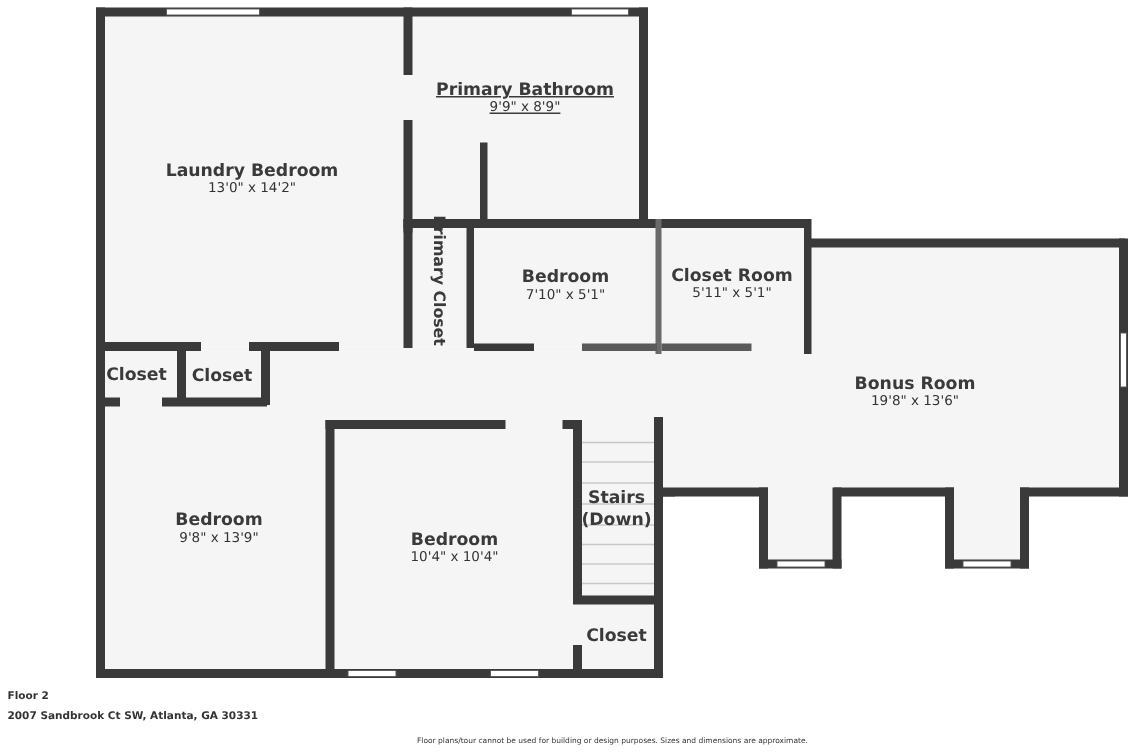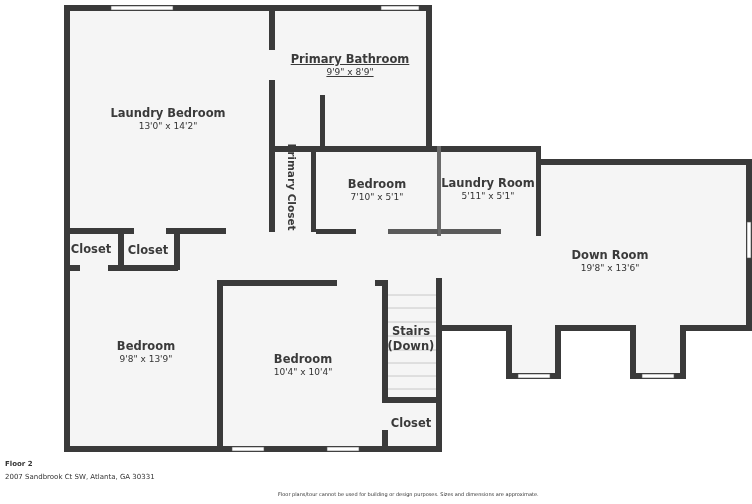--- a/index.html
+++ b/index.html
@@ -2,21 +2,21 @@
 <html><head>
 <meta charset="utf-8">
 <style>
   html, body { margin:0; padding:0; background:#ffffff; }
   body { width:752px; height:504px; position:relative; overflow:hidden; font-family:"DejaVu Sans", sans-serif; }
   #plan { position:absolute; left:0; top:0; }
   .room-label { position:absolute; transform:translate(-50%,-50%); text-align:center; color:#3a3a3a; white-space:nowrap; pointer-events:none; }
   .room-name { font-weight:bold; font-size:11.5px; line-height:14px; display:block; }
   .room-dim { font-size:9px; line-height:12px; display:block; color:#333; }
   .vert { transform:translate(-50%,-50%) rotate(90deg); }
-  .footer-addr { position:absolute; left:5px; top:473px; font-size:7px; color:#333; font-weight:normal;text-align:center; }
+  .footer-addr { position:absolute; left:5px; top:473px; font-size:7px; color:#333; font-weight:bold;text-align:center; }
   .footer-floor { position:absolute; left:5px; top:460px; font-size:7px; color:#333; font-weight:bold; }
   .footer-disclaimer { position:absolute; left:278px; top:491px; font-size:5px; color:#333; }
 </style>
 </head>
 <body>
 
 <svg id="plan" width="752" height="504" viewBox="0 0 752 504">
 
   <g fill="#f5f5f5">
     <rect x="64" y="6" width="368" height="225"></rect>
@@ -126,25 +126,25 @@
   <span class="room-dim">9'9" x 8'9"</span>
 </div>
 <div class="room-label vert" style="left:292px; top:187px;">
   <span class="room-name" style="font-size:10.5px;">Primary Closet</span>
 </div>
 <div class="room-label" style="left:377px; top:190px;">
   <span class="room-name">Bedroom</span>
   <span class="room-dim">7'10" x 5'1"</span>
 </div>
 <div class="room-label" style="left:488px; top:189px;">
-  <span class="room-name">Laundry Room</span>
+  <span class="room-name">Closet Room</span>
   <span class="room-dim">5'11" x 5'1"</span>
 </div>
 <div class="room-label" style="left:610px; top:261px;">
-  <span class="room-name">Down Room</span>
+  <span class="room-name">Bonus Room</span>
   <span class="room-dim">19'8" x 13'6"</span>
 </div>
 <div class="room-label" style="left:91px; top:249px;">
   <span class="room-name">Closet</span>
 </div>
 <div class="room-label" style="left:148px; top:250px;">
   <span class="room-name">Closet</span>
 </div>
 <div class="room-label" style="left:146px; top:352px;">
   <span class="room-name">Bedroom</span>

